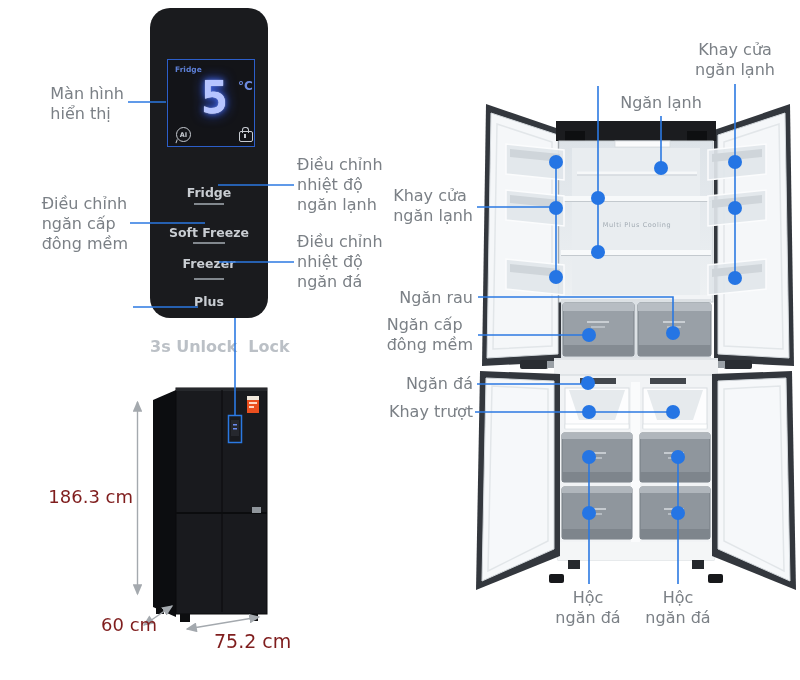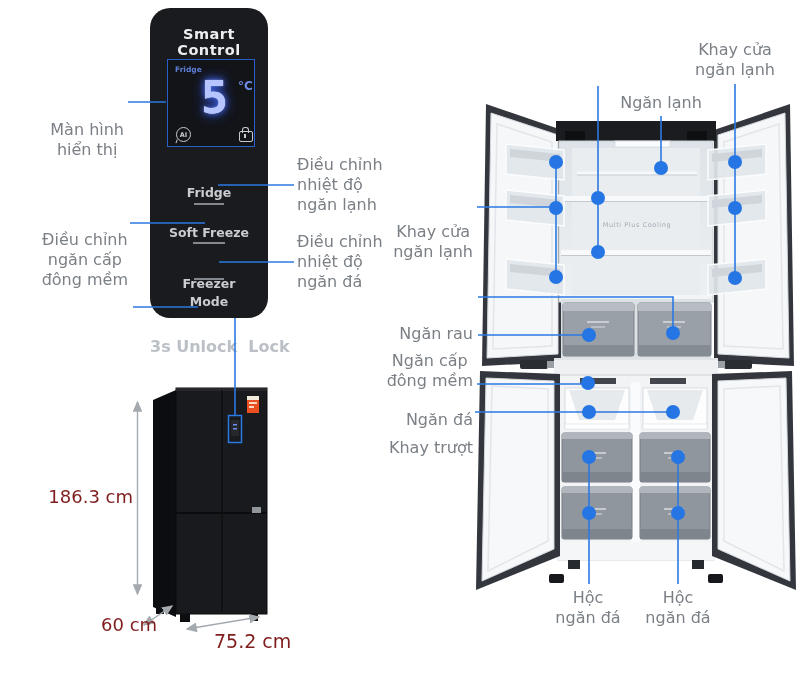--- a/index.html
+++ b/index.html
@@ -2,21 +2,21 @@
 <html><head>
 <meta charset="utf-8">
 <style>
   html,body{margin:0;padding:0;background:#ffffff;}
   .stage{position:relative;width:800px;height:680px;background:#fff;overflow:hidden;
          font-family:"DejaVu Sans","Liberation Sans",sans-serif;}
   .abs{position:absolute;}
   
   .lbl{position:absolute;font-size:16px;line-height:20px;color:#7b8086;
        white-space:pre-line;z-index:6;}
-  .lbl.r{text-align:center;margin-top:36px;}
+  .lbl.r{text-align:left;}
   .lbl.c{text-align:center;width:160px;}
   .dim{position:absolute;font-size:18px;color:#7f1d1d;z-index:6;white-space:nowrap;}
   
   .panel{position:absolute;left:150px;top:8px;width:118px;height:310px;
          background:#1a1b1e;border-radius:20px;z-index:2;}
   .panel-title{position:absolute;top:18px;left:0;width:100%;text-align:center;
                color:#eceeef;font-size:14.5px;font-weight:bold;letter-spacing:.5px;}
   .display{position:absolute;left:17px;top:51px;width:86px;height:86px;
            border:1.5px solid #2c5ec9;background:#131418;}
   .disp-zone{position:absolute;left:7px;top:5px;font-size:7.5px;color:#5d7fd6;font-weight:bold;}
@@ -38,35 +38,34 @@
          font-weight:bold;font-size:12.5px;}
   .p-btn.small{font-size:16px;color:#bbc0c6;white-space:pre;margin-top:28px;}
   .p-underline{position:absolute;left:50%;transform:translateX(-50%);height:2px;background:#82888e;}
 </style>
 </head>
 <body>
 
 <div class="stage">
 
   <div class="panel">
-    <div class="panel-title">Smart Control</div>
     <div class="display">
       <span class="disp-zone">Fridge</span>
       <span class="temp">5</span>
       <span class="unit">°C</span>
       <i class="ai-icon">AI</i>
       <span class="lock-icon"></span>
     </div>
     <div class="p-btn" style="top:177px">Fridge</div>
     <div class="p-underline" style="top:195px;width:30px"></div>
     <div class="p-btn" style="top:217px">Soft Freeze</div>
     <div class="p-underline" style="top:234px;width:32px"></div>
-    <div class="p-btn" style="top:268px">Freezer</div>
+    <div class="p-btn" style="top:248px">Freezer</div>
     <div class="p-underline" style="top:270px;width:30px"></div>
-    <div class="p-btn" style="top:286px">Mode</div>
+    <div class="p-btn" style="top:286px">Plus</div>
     <div class="p-btn small" style="top:301px">3s Unlock  Lock</div>
   </div>
 
   <svg class="abs" style="left:470px;top:85px;z-index:1" width="340" height="510" viewBox="470 85 340 510">
     <defs>
       <linearGradient id="gInt" x1="0" y1="0" x2="0" y2="1">
         <stop offset="0" stop-color="#dde3e8"></stop>
           <stop offset="1" stop-color="#eef1f3"></stop>
       </linearGradient>
     </defs>

